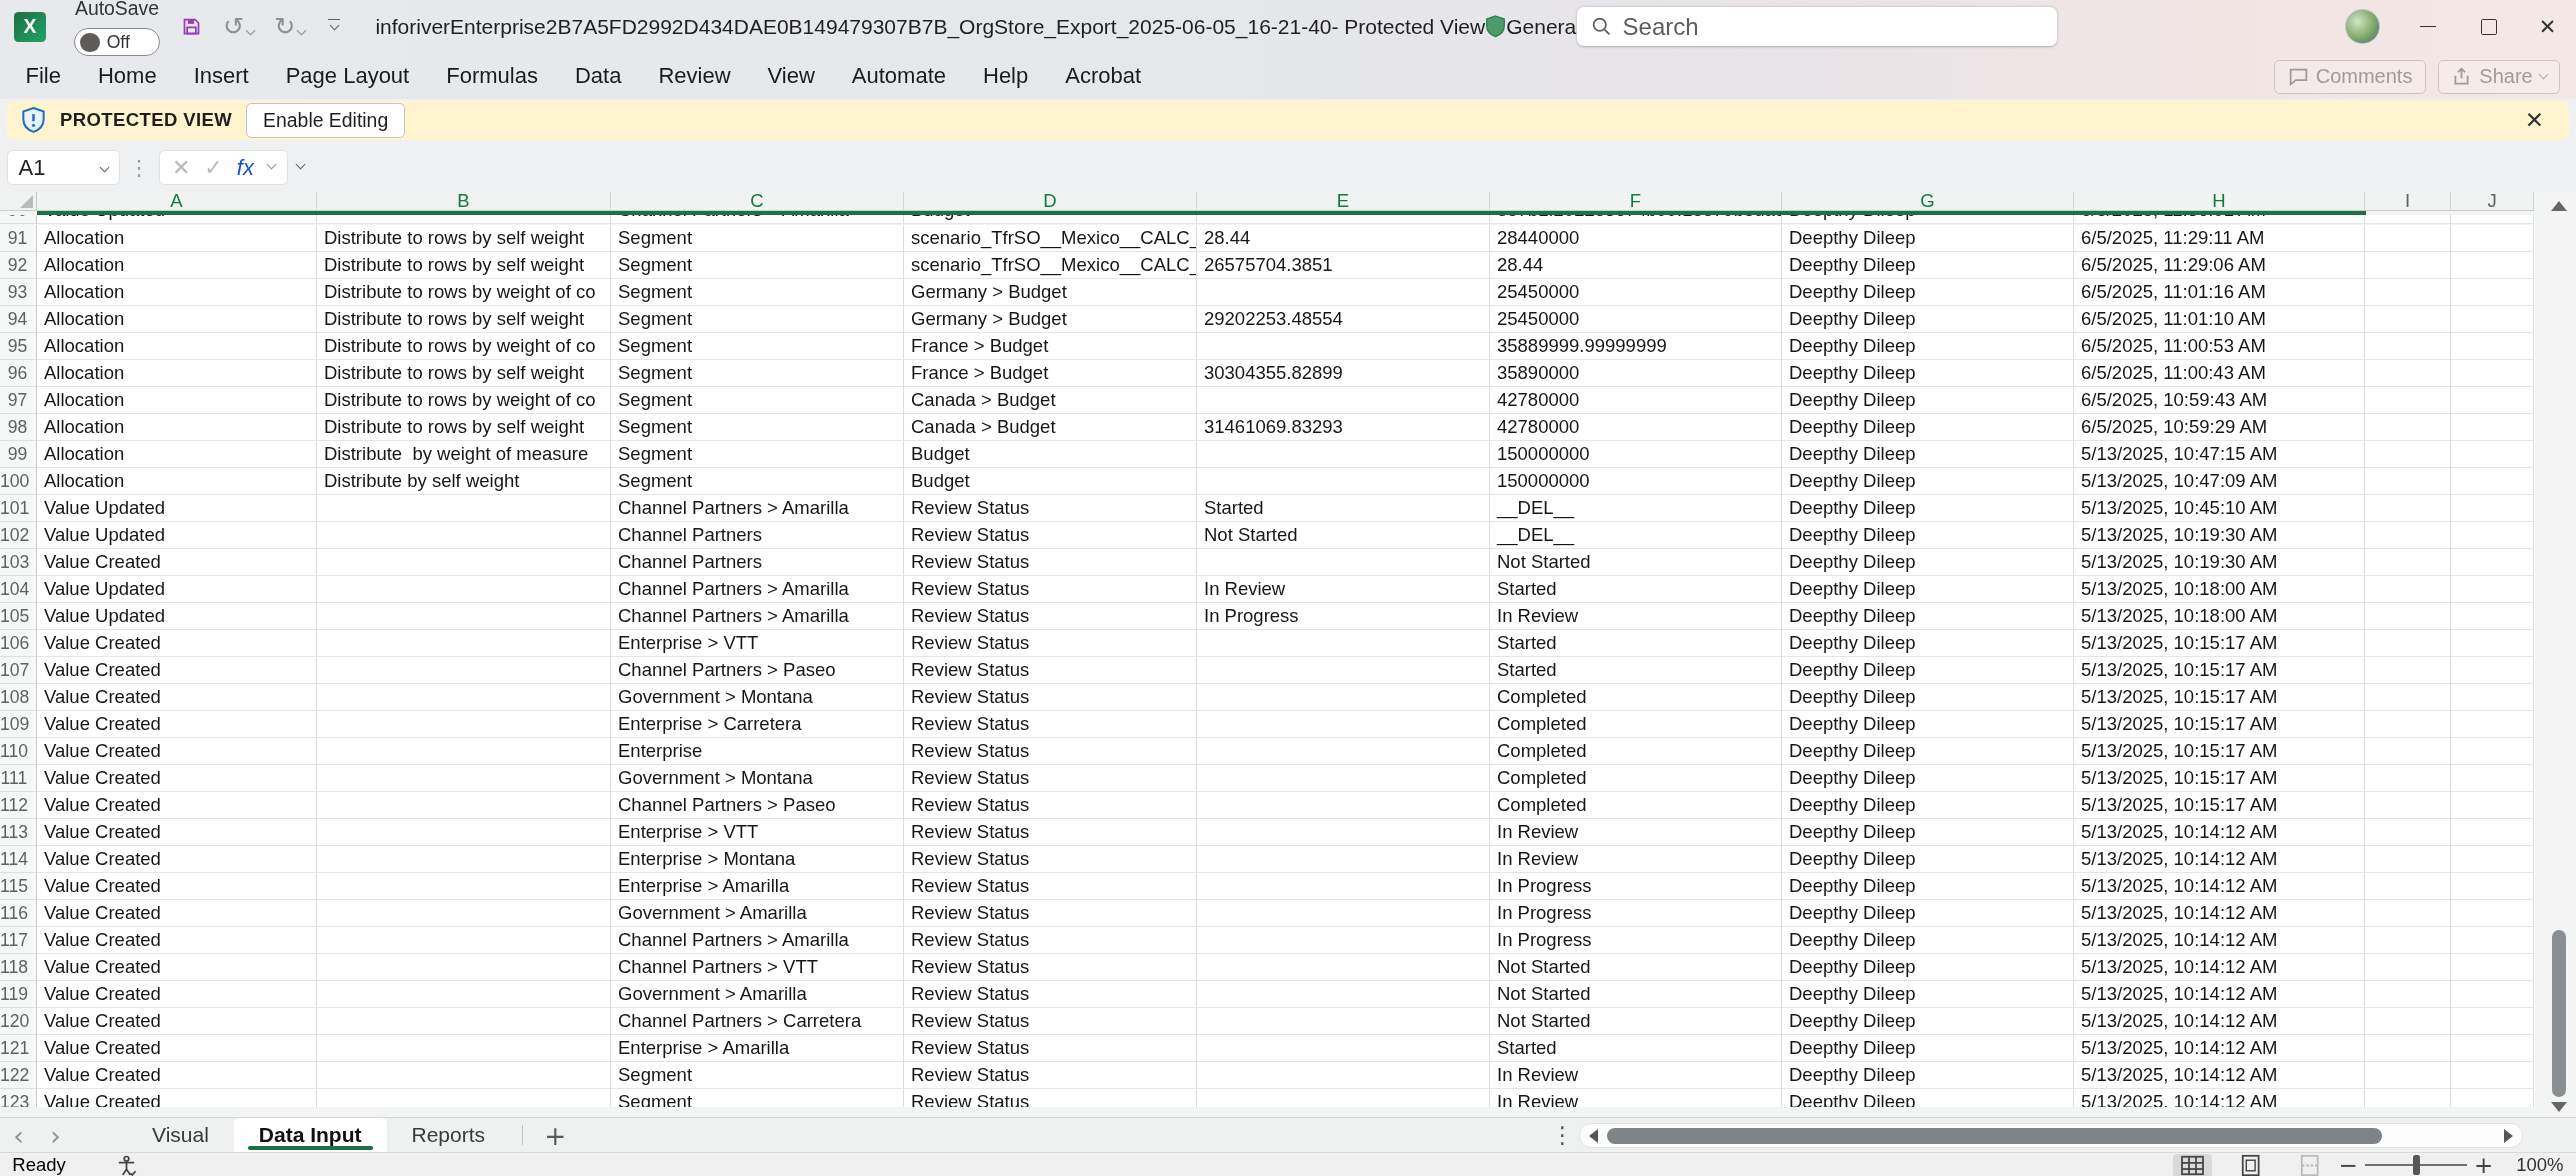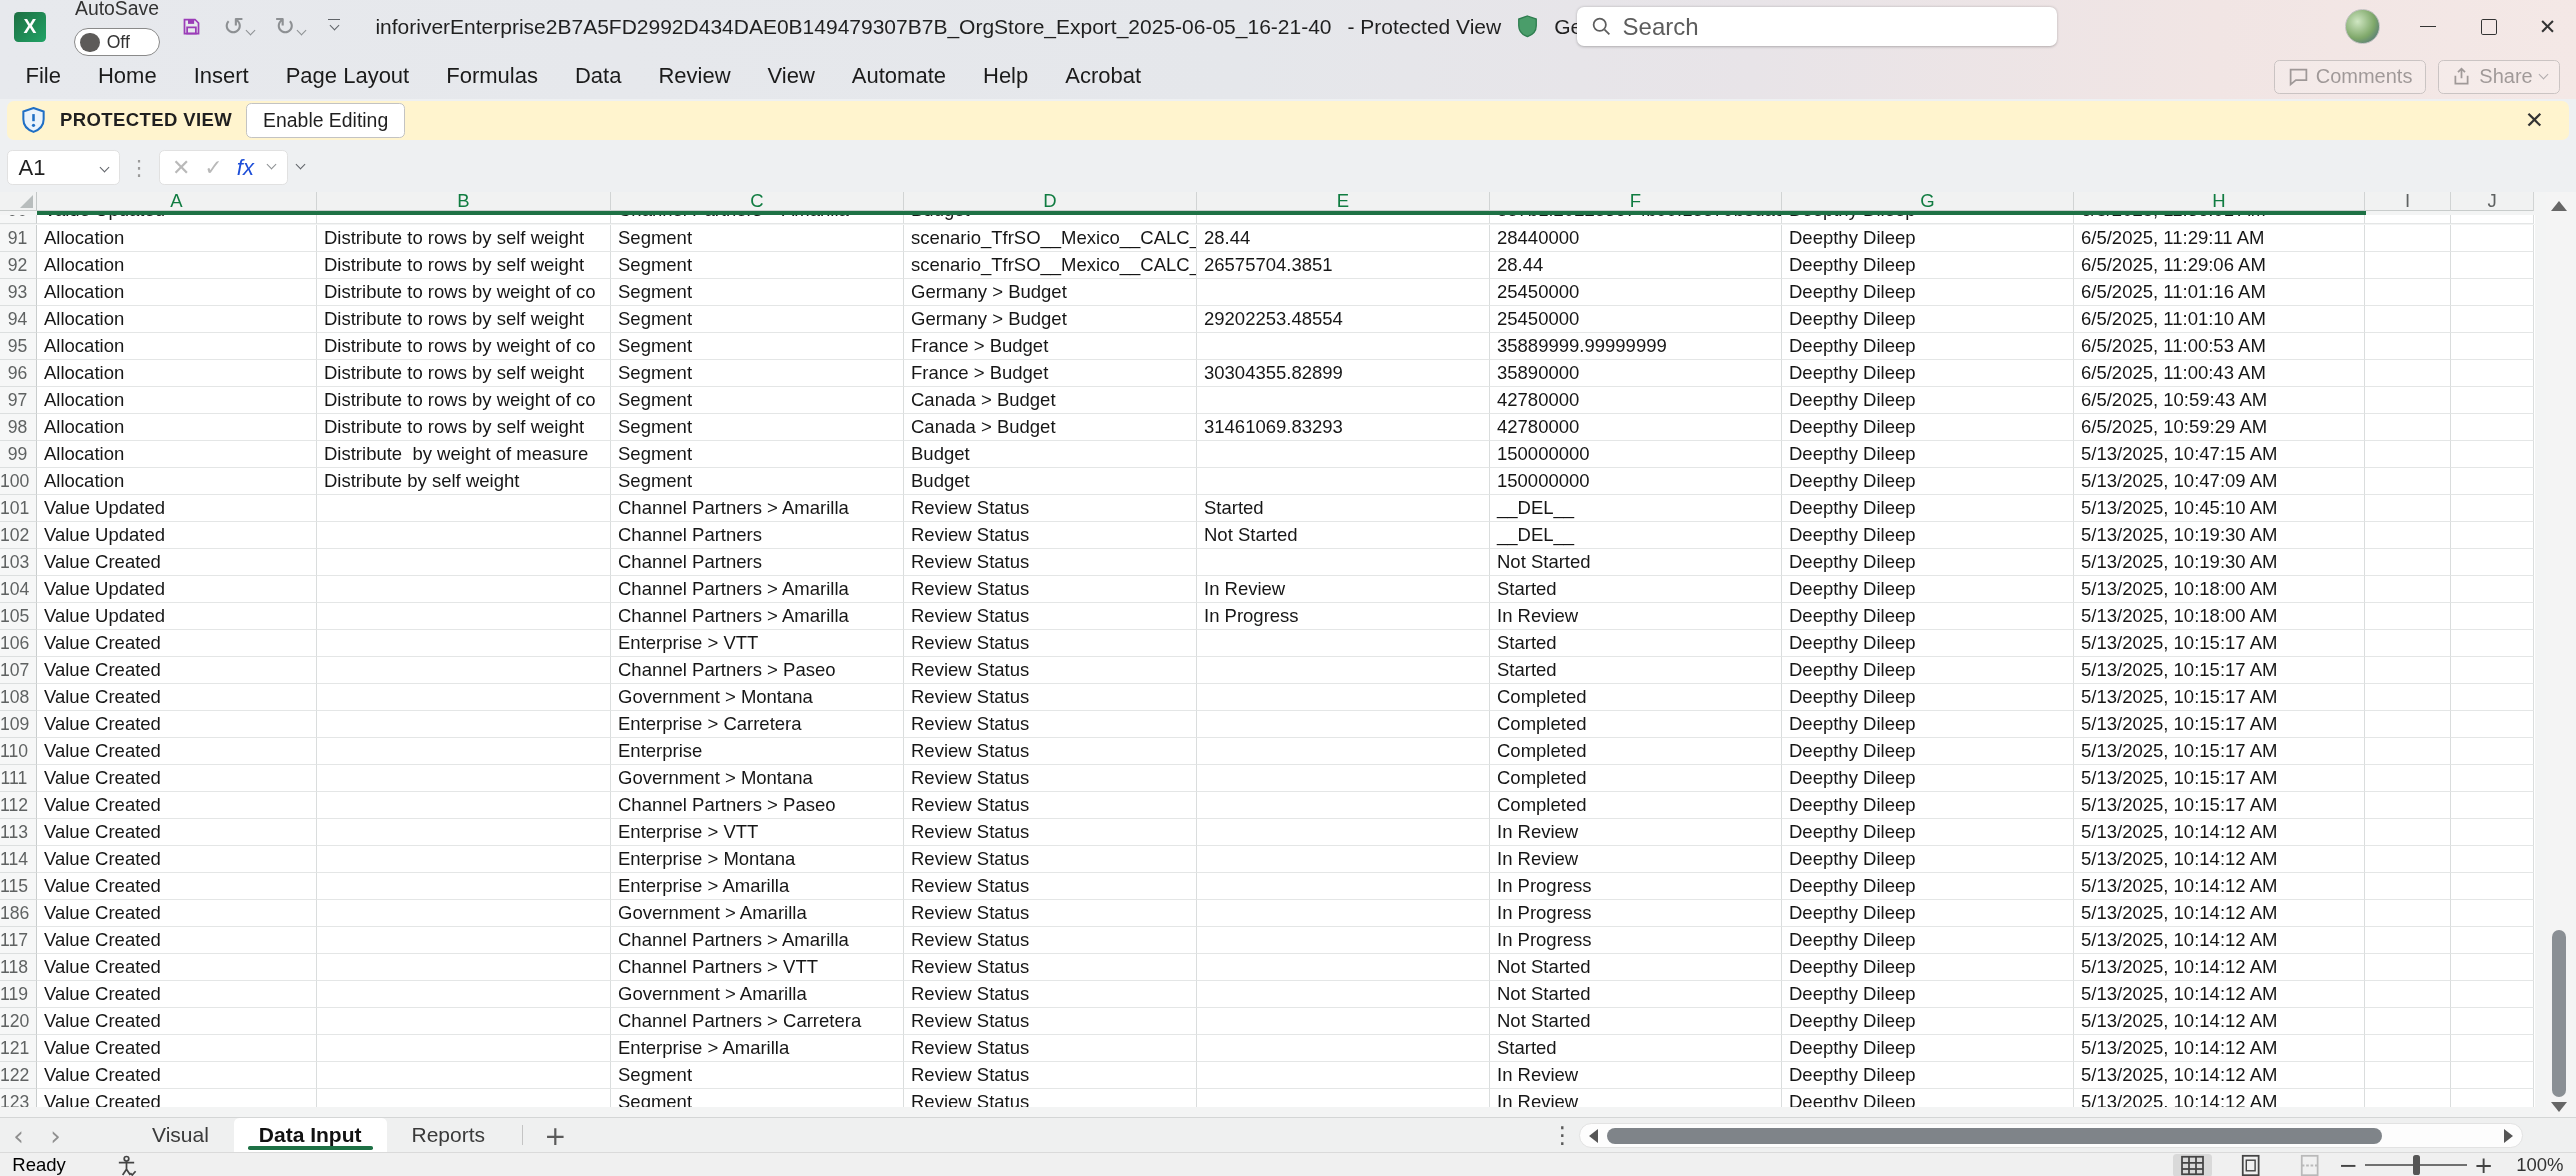--- a/index.html
+++ b/index.html
@@ -18,21 +18,21 @@
     display:flex; align-items:center; padding:0 5.3px; gap:7px; }
   .knob { width:19.4px; height:19.4px; border-radius:50%; background:#5d5b59; }
   .pill-label { font-size:17.6px; color:#333; }
   .tb-btn { margin-left:21px; display:flex; align-items:flex-end; gap:2.6px; }
   .undo-glyph { font-size:25px; color:#8d9093; line-height:25px; font-family:"DejaVu Sans",sans-serif; }
   .chev { display:inline-block; width:7px; height:7px; border-right:1.8px solid #8d9093;
     border-bottom:1.8px solid #8d9093; transform:rotate(45deg); margin-bottom:5.3px; }
   .qat-custom { margin-left:23px; display:flex; flex-direction:column; align-items:center; gap:1.8px; }
   .qat-bar { width:12.3px; height:1.8px; background:#5f6368; }
   .chev-dark { border-color:#5f6368; }
-  #title-text { margin-left:35px; font-size:21px; color:#1f1f1f; white-space:nowrap; display:flex; align-items:center; gap:16px; }
+  #title-text { margin-left:35px; font-size:21px; color:#1f1f1f; white-space:nowrap; display:flex; align-items:center; gap:0; }
   .shield-green { width:21px; height:23px; }
   #search-box { position:absolute; left:1577px; top:7px; width:480px; height:39px; background:#fff;
     border-radius:7px; box-shadow:0 0.9px 2.6px rgba(0,0,0,.25); display:flex; align-items:center;
     padding-left:14px; gap:10.6px; font-size:24px; color:#5d5d5d; }
   #avatar { position:absolute; left:2345px; top:8.8px; width:35px; height:35px; border-radius:50%;
     background:radial-gradient(circle at 35% 35%,#cfe6c2,#7fa86a 55%,#40617e); border:0.9px solid #c2c2c2; }
   .win-btn { position:absolute; top:0; width:53px; height:53px; display:flex; align-items:center;
     justify-content:center; color:#333; font-size:21px; font-family:"DejaVu Sans",sans-serif; }
   #min-btn { left:2401px; } #max-btn { left:2462px; } #close-btn { left:2521px; }
   .max-square { width:16px; height:16px; border:1.8px solid #333; border-radius:1.8px; }
@@ -610,21 +610,21 @@
           <div class="cell w2">Enterprise &gt; Amarilla</div>
           <div class="cell w3">Review Status</div>
           <div class="cell w4"></div>
           <div class="cell w5">In Progress</div>
           <div class="cell w6">Deepthy Dileep</div>
           <div class="cell w7">5/13/2025, 10:14:12 AM</div>
           <div class="cell w8"></div>
           <div class="cell w9"></div>
         </div>
         <div class="grid-row">
-          <div class="rownum">186</div>
+          <div class="rownum">116</div>
           <div class="cell w0">Value Created</div>
           <div class="cell w1"></div>
           <div class="cell w2">Government &gt; Amarilla</div>
           <div class="cell w3">Review Status</div>
           <div class="cell w4"></div>
           <div class="cell w5">In Progress</div>
           <div class="cell w6">Deepthy Dileep</div>
           <div class="cell w7">5/13/2025, 10:14:12 AM</div>
           <div class="cell w8"></div>
           <div class="cell w9"></div>

